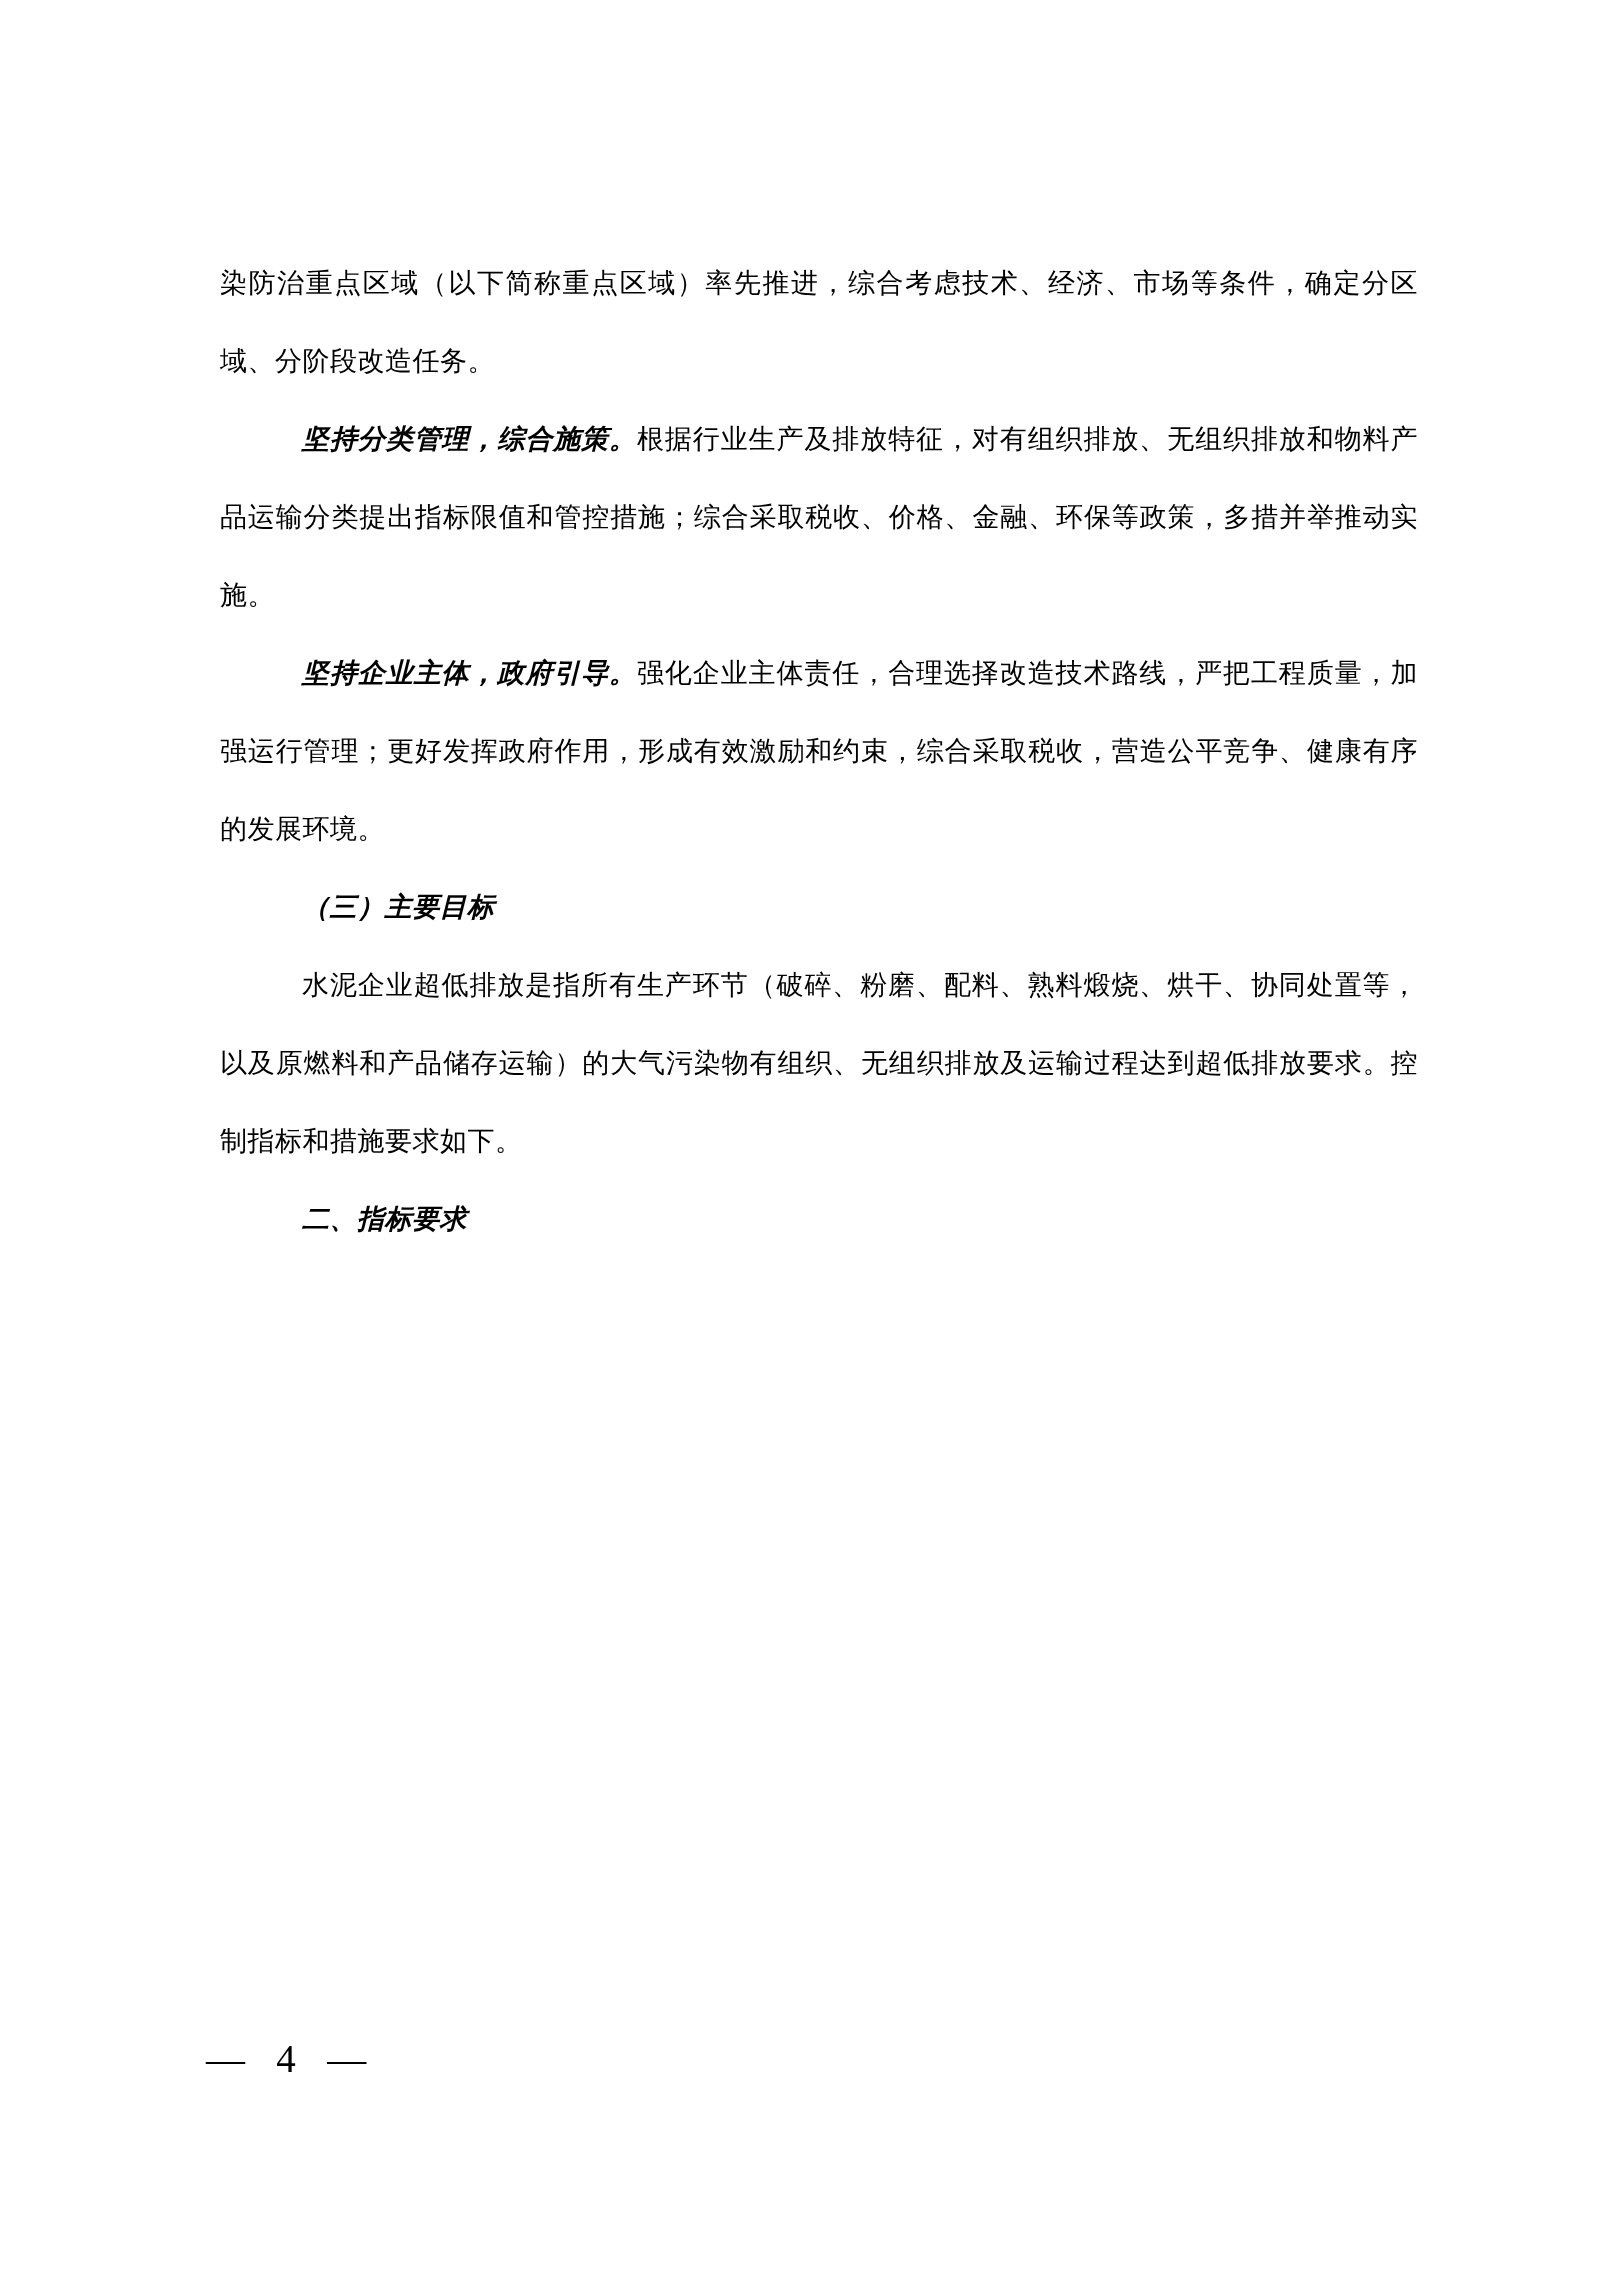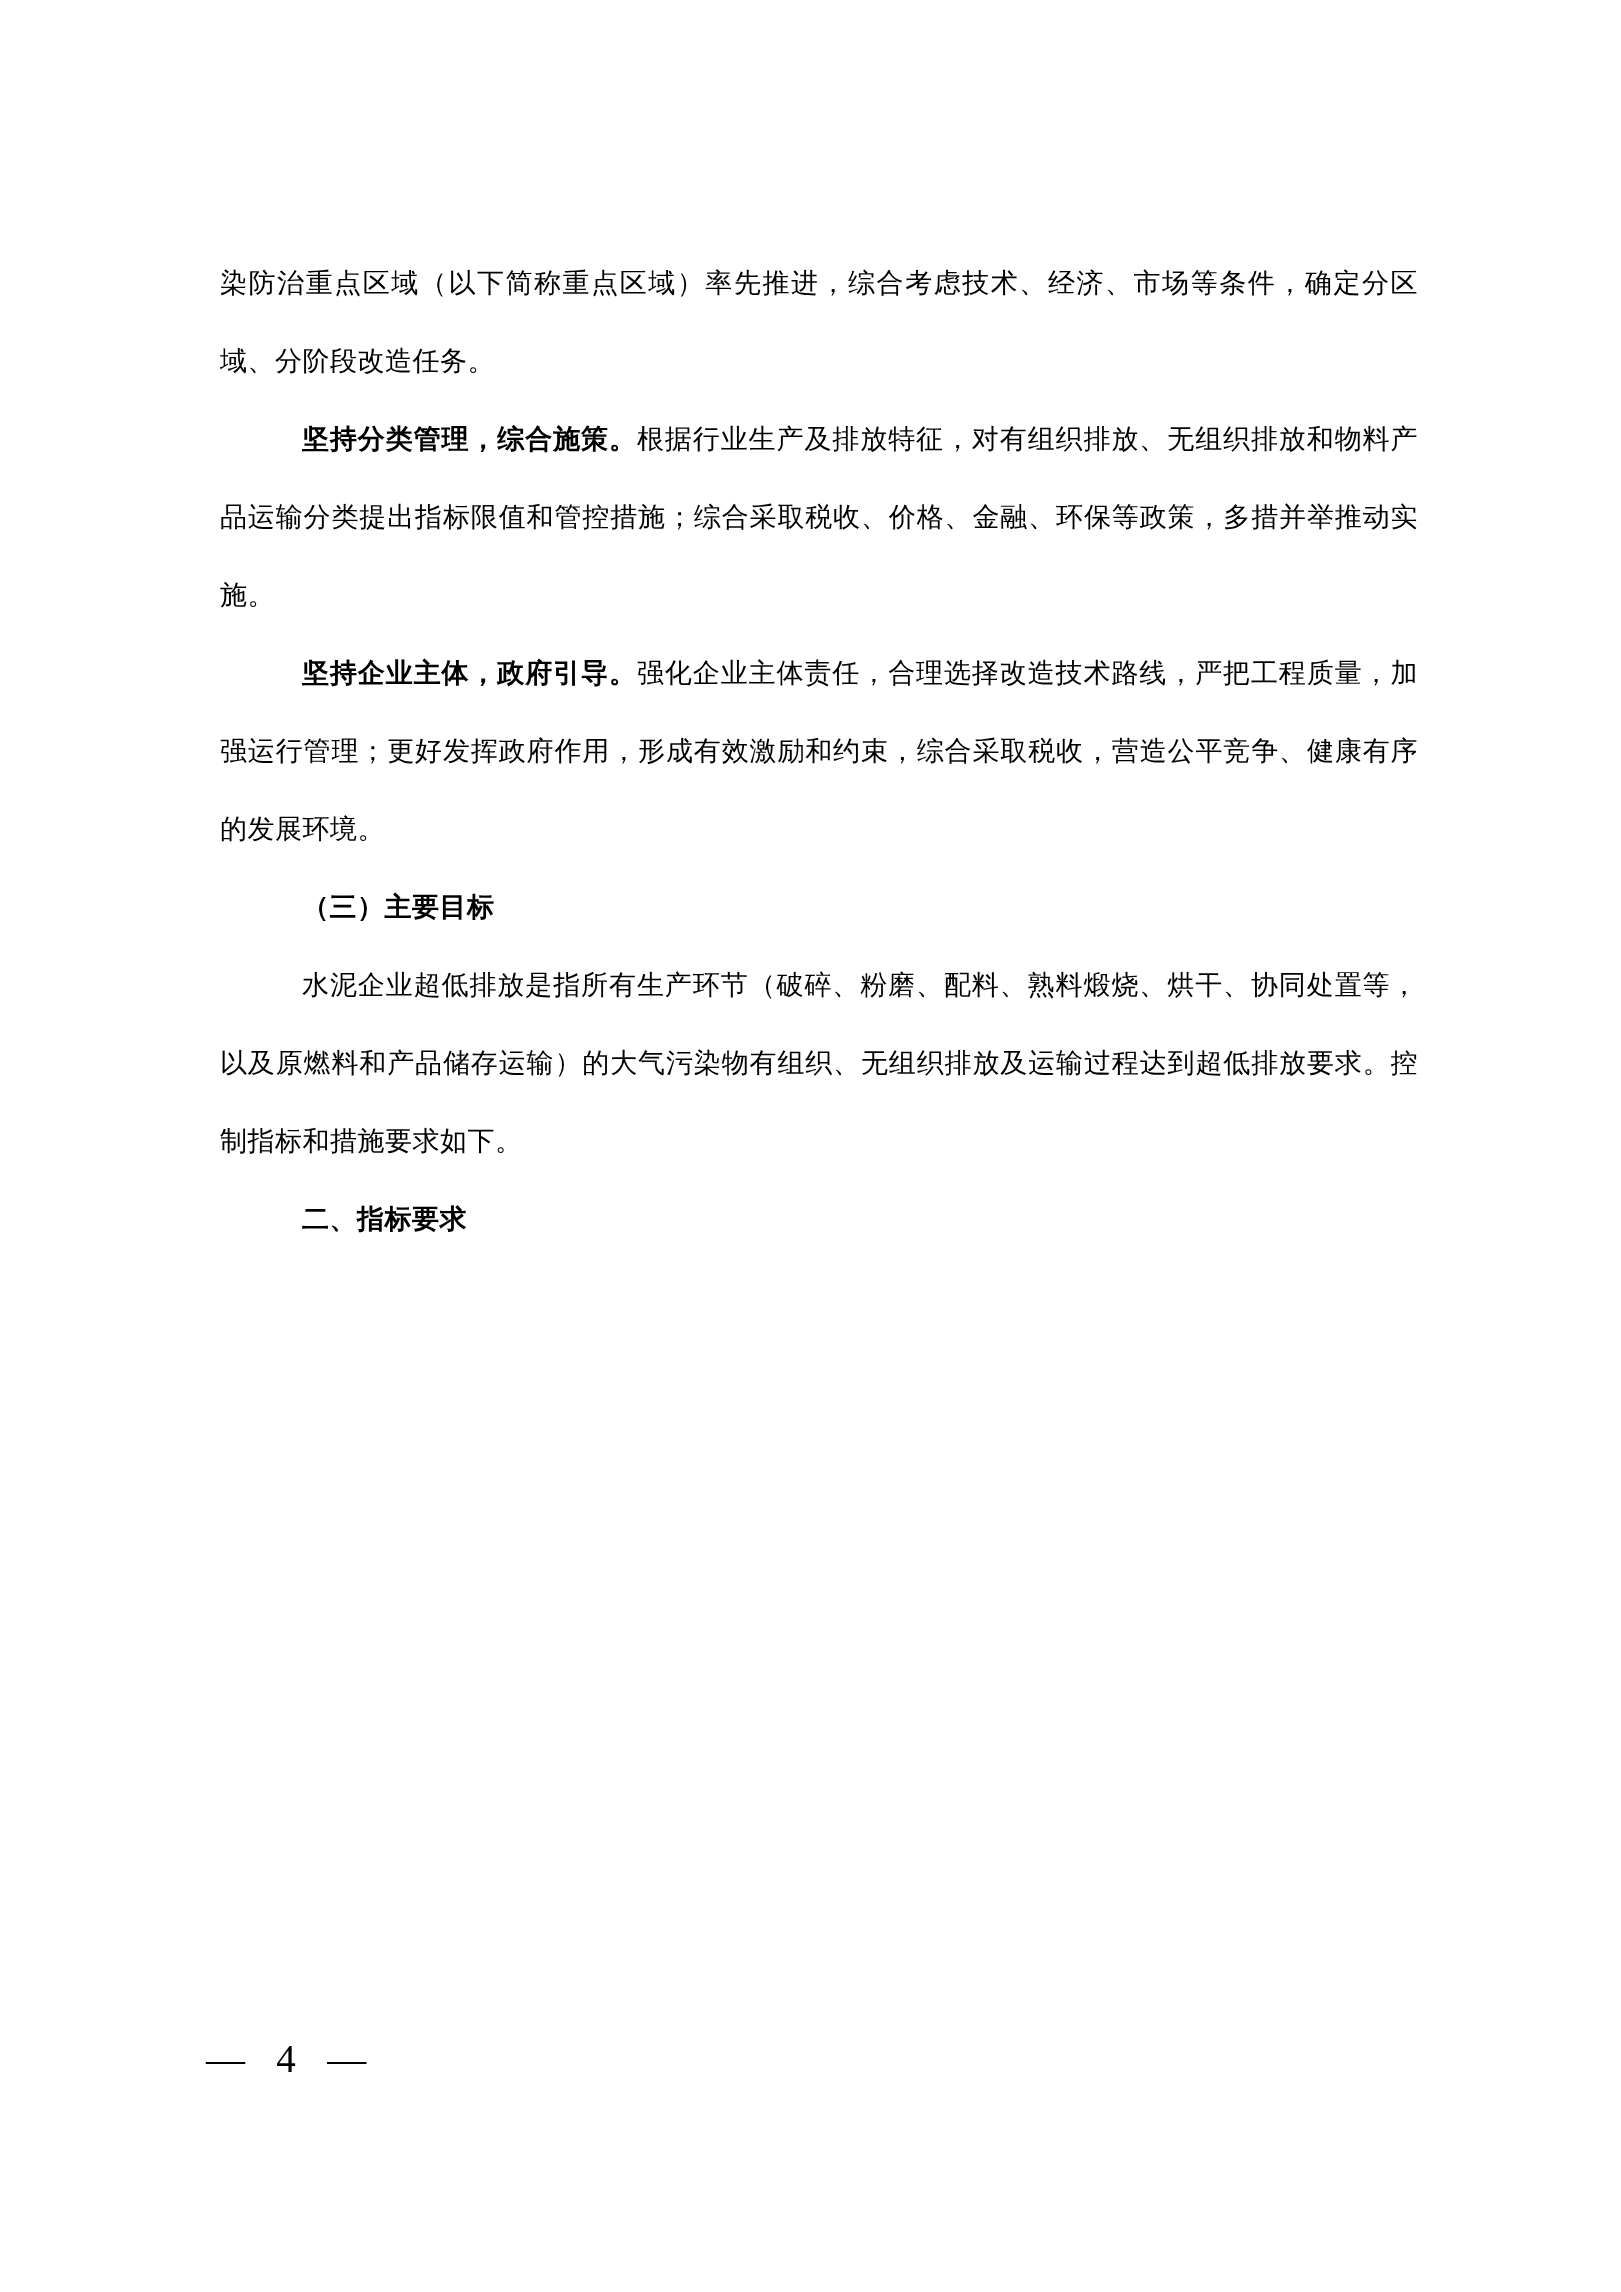--- a/index.html
+++ b/index.html
@@ -31,21 +31,21 @@
   }
   .text-block p {
     margin: 0;
     padding: 0;
     text-indent: 82px; 
   }
   .text-block p.no-indent {
     text-indent: 0;
   }
   .seg { font-weight: 400; }
-  .seg.bold { font-weight: 700; }
+  .seg.bold { font-weight: 700; font-style: italic; }
   .page-footer {
     position: absolute;
     left: 206px;
     top: 2037px;
     font-size: 39px;
     line-height: 43px;
     letter-spacing: 2px;
     word-spacing: 17.6px;
     color: #000000;
   }

